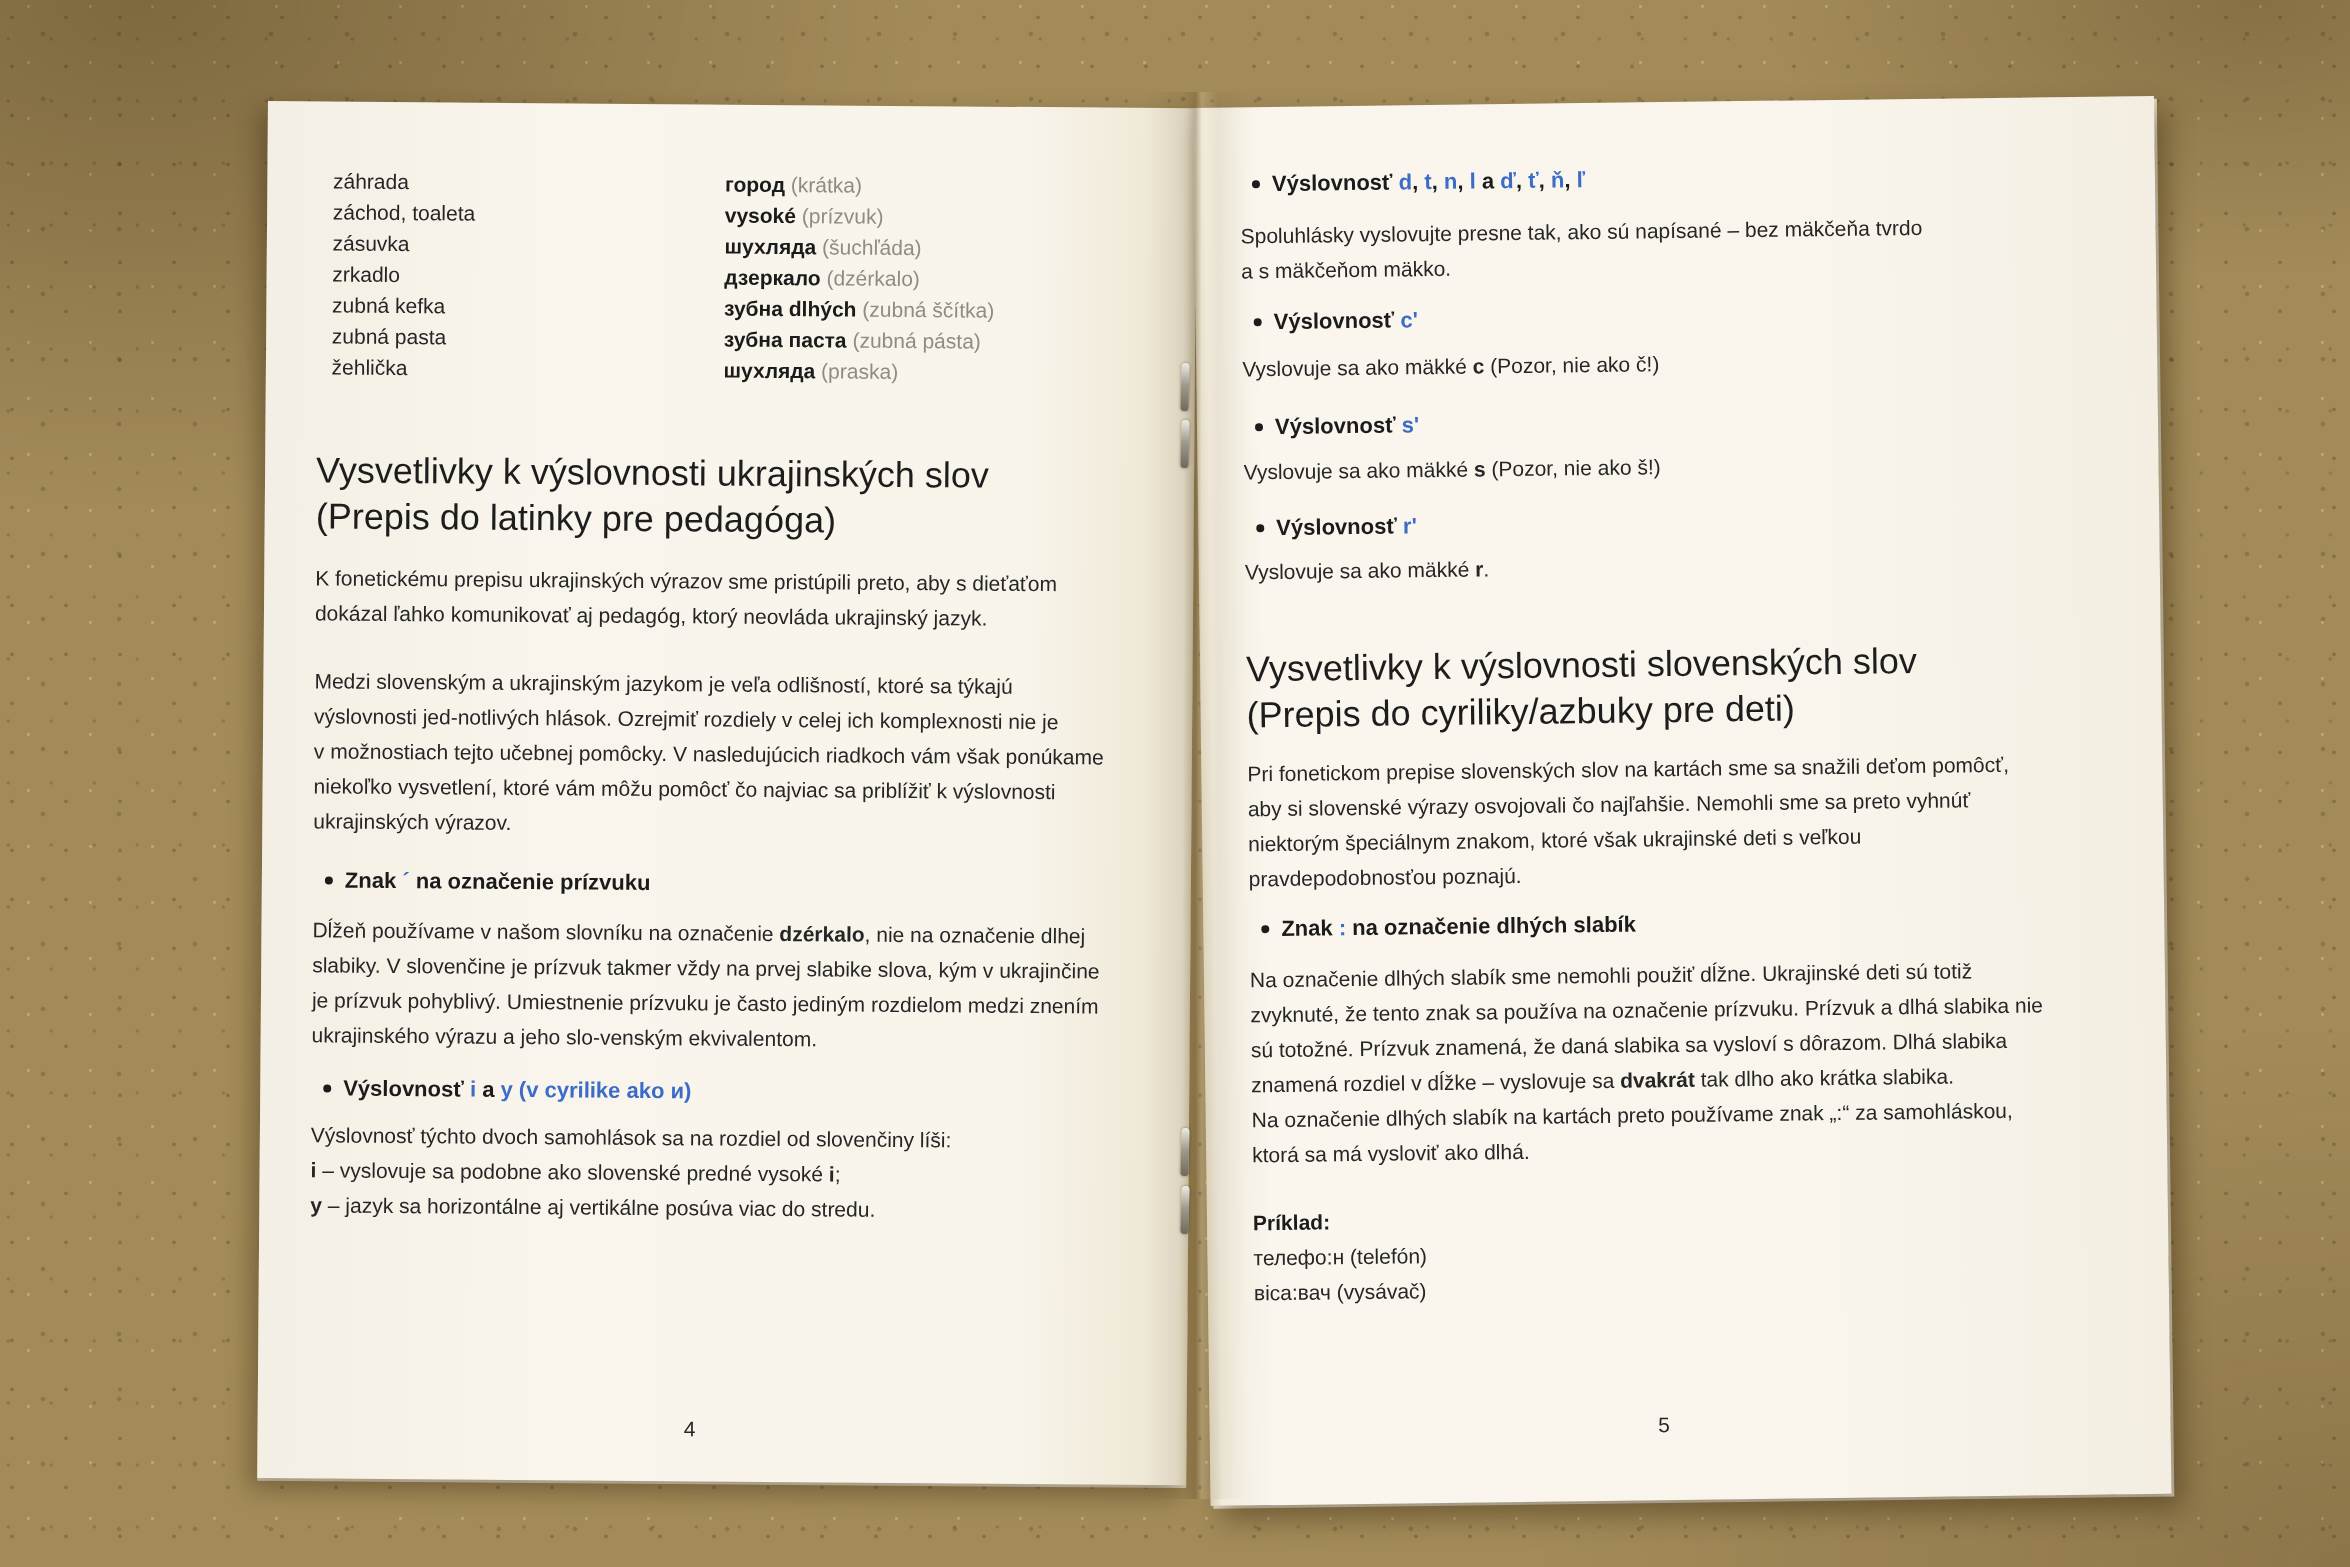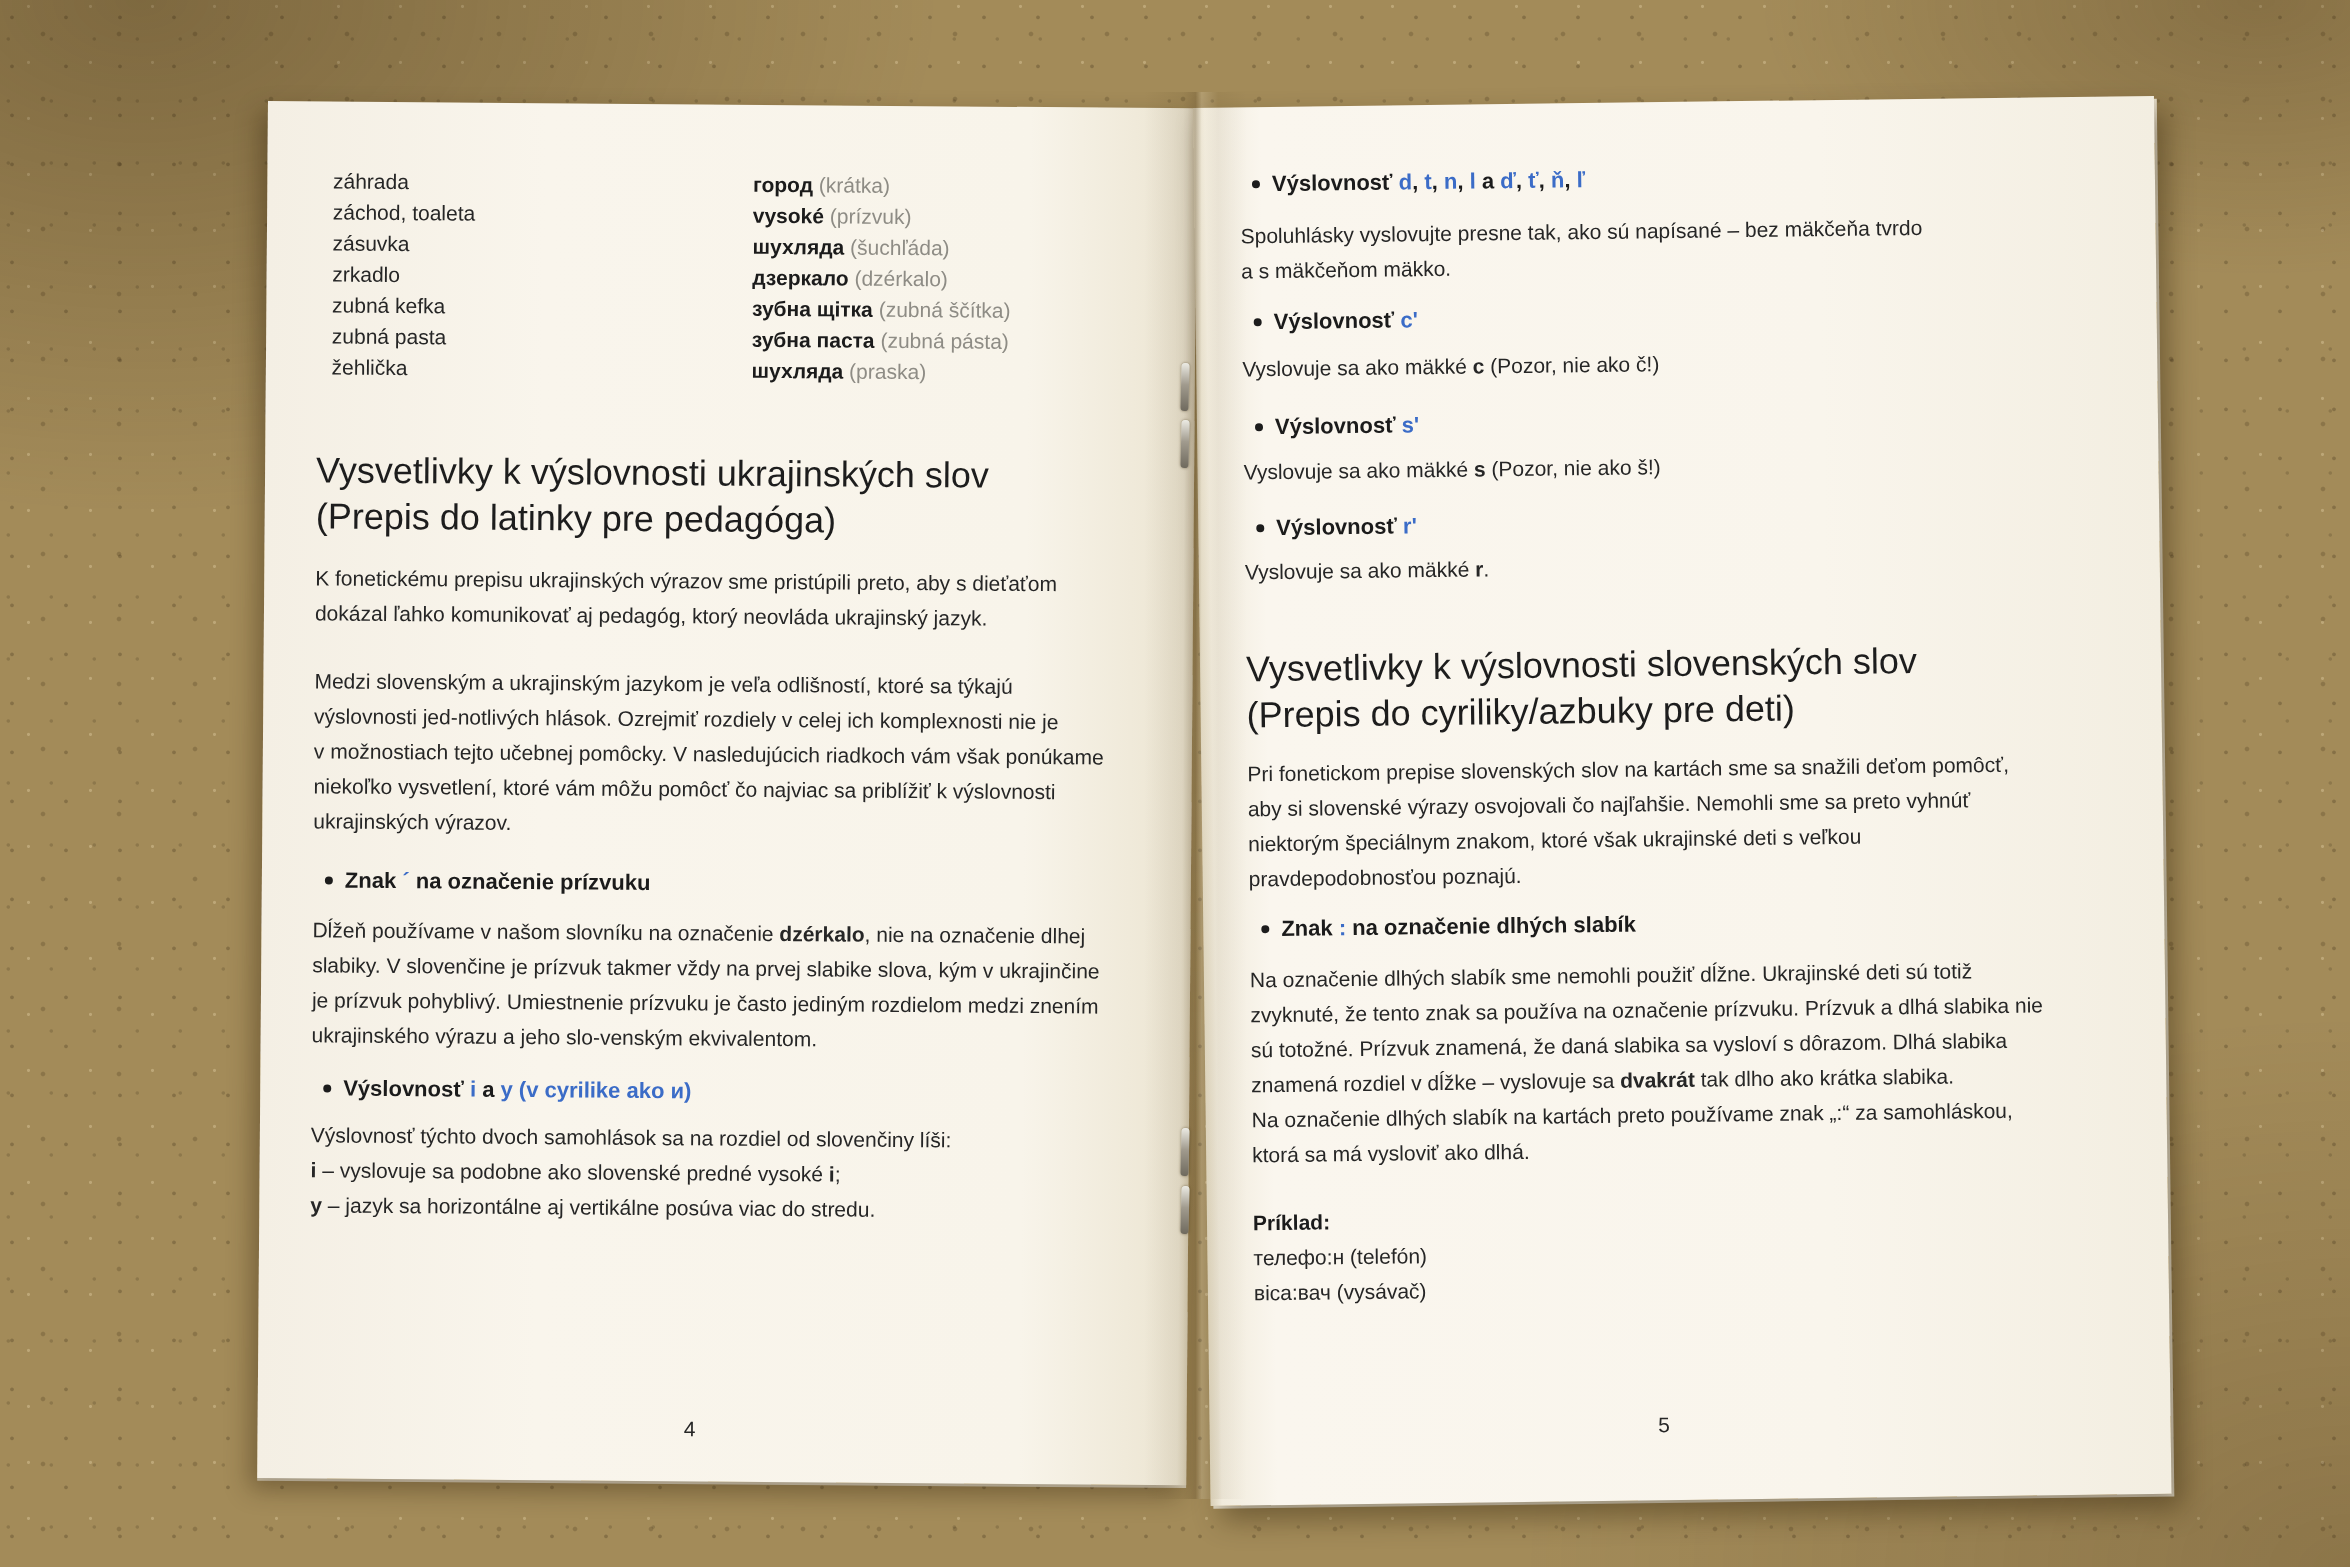--- a/index.html
+++ b/index.html
@@ -52,21 +52,21 @@
   }
   .st1{top:275px}.st2{top:332px}.st3{top:1040px}.st4{top:1098px}
 
   .content{position:relative;width:100%;height:100%;}
   .content-l{padding:0 37px 0 51px;}
   .content-r{padding:0 37px 0 46px;}
 
   .vocab{margin:64px 0 0 14.7px;font-size:21px;line-height:31px;}
   .vocab-row{display:flex;}
   .v-sk{width:392px;flex:none;color:#262626;}
-  .v-uk b{color:#1b1b1b;margin-left:28px;}
+  .v-uk b{color:#1b1b1b;}
   .gray{color:var(--gray);}
 
   .heading{font-size:36px;line-height:46px;font-weight:normal;color:#1d1d1d;white-space:pre;margin:0;}
   .hl{margin-top:65px;}
   .hr{margin-top:57px;}
 
   .para{font-size:21px;line-height:35px;white-space:pre;margin:0;color:#262626;}
   .bullet{position:relative;padding-left:32px;font-size:22px;line-height:37px;margin:0;color:#1b1b1b;}
   .bullet::before{content:"";position:absolute;left:12px;top:14.7px;width:8.3px;height:8.3px;border-radius:50%;background:#1c1c1c;}
   .b{font-weight:bold;}
@@ -110,21 +110,21 @@
         <div class="vocab-row">
           <span class="v-sk">zásuvka</span>
           <span class="v-uk"><b>шухляда</b> <span class="gray">(šuchľáda)</span></span>
         </div>
         <div class="vocab-row">
           <span class="v-sk">zrkadlo</span>
           <span class="v-uk"><b>дзеркало</b> <span class="gray">(dzérkalo)</span></span>
         </div>
         <div class="vocab-row">
           <span class="v-sk">zubná kefka</span>
-          <span class="v-uk"><b>зубна щітка</b> <span class="gray">(zubná ščítka)</span></span>
+          <span class="v-uk"><b>зубна dlhých</b> <span class="gray">(zubná ščítka)</span></span>
         </div>
         <div class="vocab-row">
           <span class="v-sk">zubná pasta</span>
           <span class="v-uk"><b>зубна паста</b> <span class="gray">(zubná pásta)</span></span>
         </div>
         <div class="vocab-row">
           <span class="v-sk">žehlička</span>
           <span class="v-uk"><b>шухляда</b> <span class="gray">(praska)</span></span>
         </div>
       </div>

